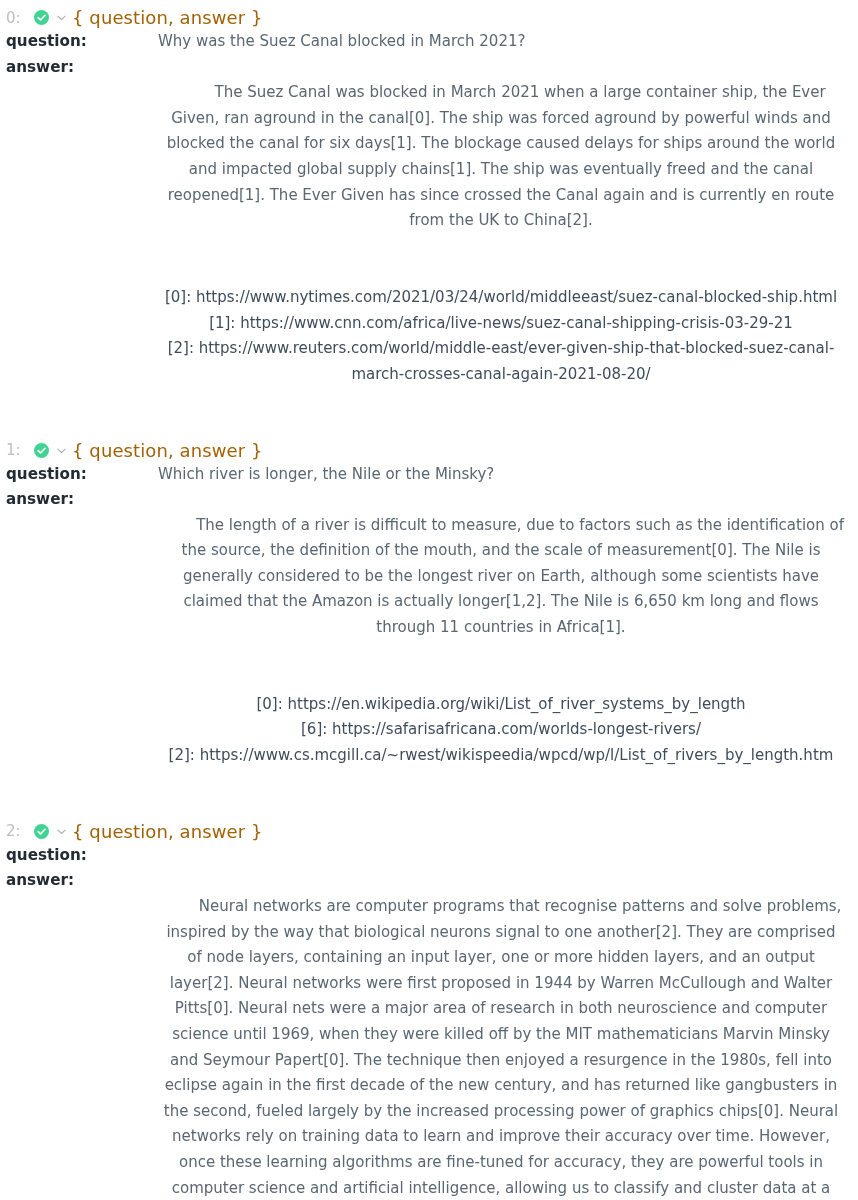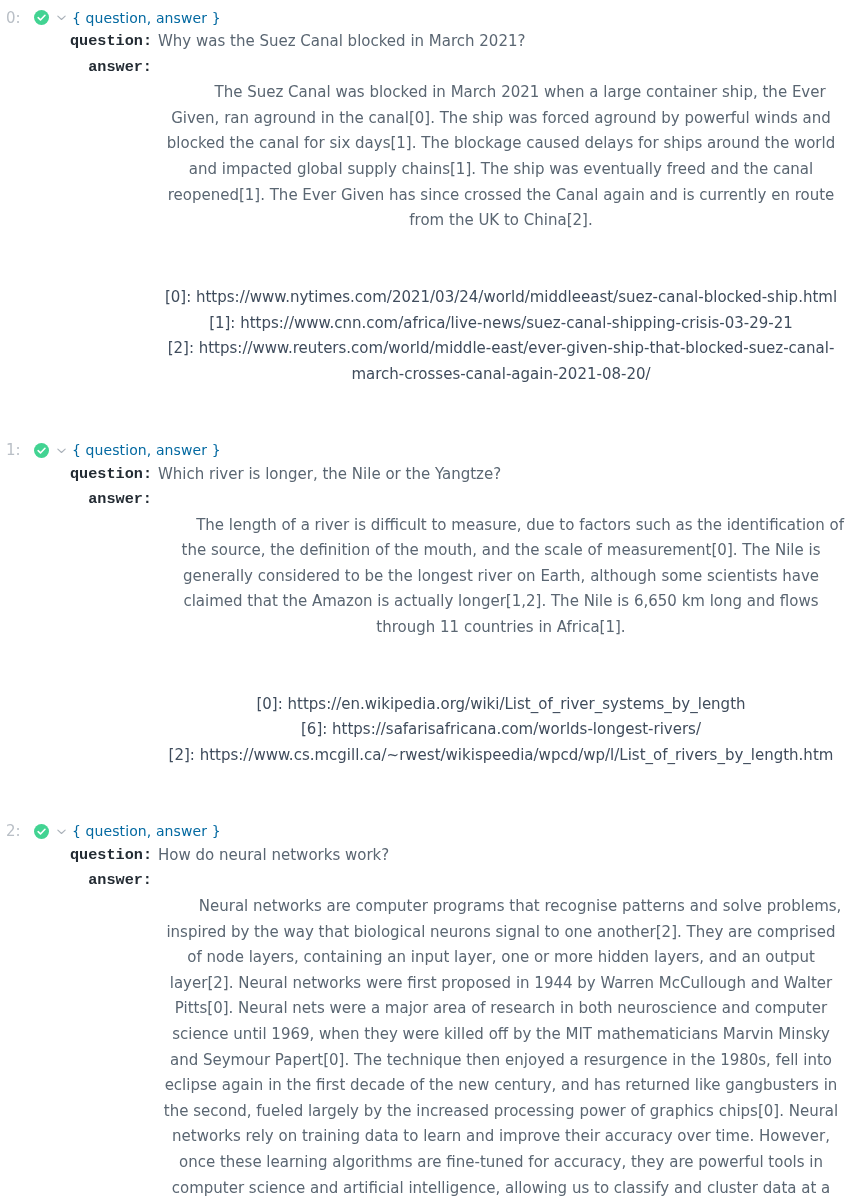--- a/index.html
+++ b/index.html
@@ -52,41 +52,39 @@
   .chevron-icon {
     flex: 0 0 auto;
     width: 11px;
     height: 11px;
     margin-right: 5px;
     display: block;
     opacity: .85;
   }
 
   .rec-type {
-    font-size: 14px;
-    color: #0369a1;
+    font-size: 18px;
+    color: #a16207;
     letter-spacing: .1px;
   }
 
   
   .field {
     display: flex;
     align-items: flex-start;
   }
   .field-label {
     flex: 0 0 152px;
     width: 152px;
-    text-align: right;
     padding-right: 6px;
     box-sizing: border-box;
     font-size: 15.2px;
     font-weight: bold;
     color: #232b33;
     line-height: 25.6px;
-    font-family: Liberation Mono, monospace;
   }
   .field-value {
     flex: 1 1 auto;
     max-width: 686px;
     font-size: 15px;
     line-height: 25.6px;
     color: #5a6672;
     white-space: pre-wrap;
     word-break: break-word;
     overflow-wrap: break-word;
@@ -140,21 +138,21 @@
         <path d="M4.4 8.2 L6.9 10.6 L11.7 5.6" fill="none" stroke="#ffffff" stroke-width="1.7" stroke-linecap="round" stroke-linejoin="round"></path>
       </svg>
       <svg class="chevron-icon" viewBox="0 0 12 12">
         <path d="M2 4.4 L6 8.2 L10 4.4" fill="none" stroke="#9aa3ac" stroke-width="1.2" stroke-linecap="round" stroke-linejoin="round"></path>
       </svg>
       <span class="rec-type">{ question, answer }</span>
     </div>
 
     <div class="field">
       <div class="field-label">question:</div>
-      <div class="field-value">Which river is longer, the Nile or the Yangtze?</div>
+      <div class="field-value">Which river is longer, the Nile or the Minsky?</div>
     </div>
 
     <div class="field">
       <div class="field-label">answer:</div>
       <div class="field-value answer-body">
         <span class="answer-text">The length of a river is difficult to measure, due to factors such as the identification of the source, the definition of the mouth, and the scale of measurement[0]. The Nile is generally considered to be the longest river on Earth, although some scientists have claimed that the Amazon is actually longer[1,2]. The Nile is 6,650 km long and flows through 11 countries in Africa[1].</span>
         <span class="sources"><span class="src-line">[0]: https://en.wikipedia.org/wiki/List_of_river_systems_by_length</span><span class="src-line">[6]: https://safarisafricana.com/worlds-longest-rivers/</span><span class="src-line">[2]: https://www.cs.mcgill.ca/~rwest/wikispeedia/wpcd/wp/l/List_of_rivers_by_length.htm</span></span>
       </div>
     </div>
   </div>
@@ -167,21 +165,20 @@
         <path d="M4.4 8.2 L6.9 10.6 L11.7 5.6" fill="none" stroke="#ffffff" stroke-width="1.7" stroke-linecap="round" stroke-linejoin="round"></path>
       </svg>
       <svg class="chevron-icon" viewBox="0 0 12 12">
         <path d="M2 4.4 L6 8.2 L10 4.4" fill="none" stroke="#9aa3ac" stroke-width="1.2" stroke-linecap="round" stroke-linejoin="round"></path>
       </svg>
       <span class="rec-type">{ question, answer }</span>
     </div>
 
     <div class="field">
       <div class="field-label">question:</div>
-      <div class="field-value">How do neural networks work?</div>
     </div>
 
     <div class="field">
       <div class="field-label">answer:</div>
       <div class="field-value answer-body">
         <span class="answer-text">Neural networks are computer programs that recognise patterns and solve problems, inspired by the way that biological neurons signal to one another[2]. They are comprised of node layers, containing an input layer, one or more hidden layers, and an output layer[2]. Neural networks were first proposed in 1944 by Warren McCullough and Walter Pitts[0]. Neural nets were a major area of research in both neuroscience and computer science until 1969, when they were killed off by the MIT mathematicians Marvin Minsky and Seymour Papert[0]. The technique then enjoyed a resurgence in the 1980s, fell into eclipse again in the first decade of the new century, and has returned like gangbusters in the second, fueled largely by the increased processing power of graphics chips[0]. Neural networks rely on training data to learn and improve their accuracy over time. However, once these learning algorithms are fine-tuned for accuracy, they are powerful tools in computer science and artificial intelligence, allowing us to classify and cluster data at a high velocity[2].</span>
         
       </div>
     </div>
   </div>

